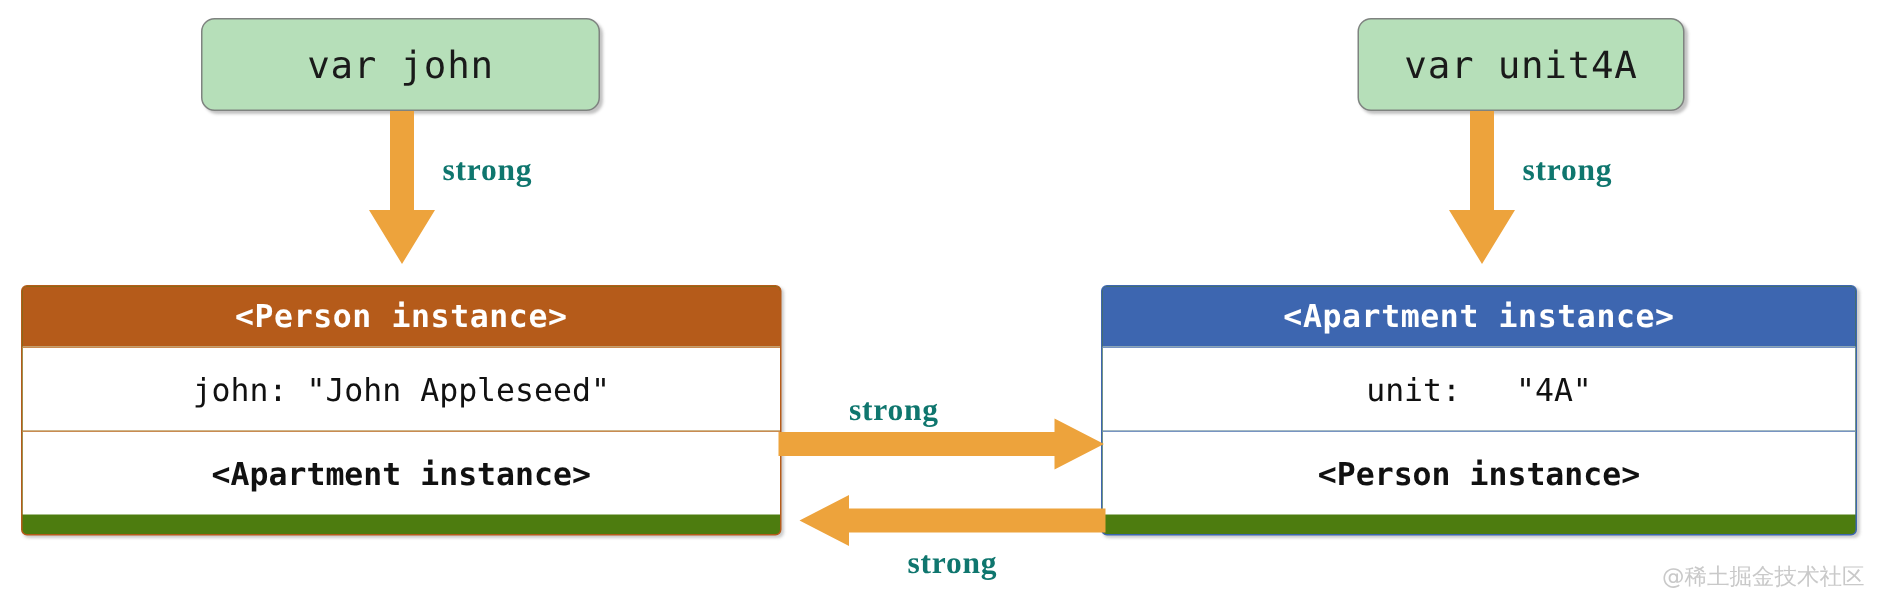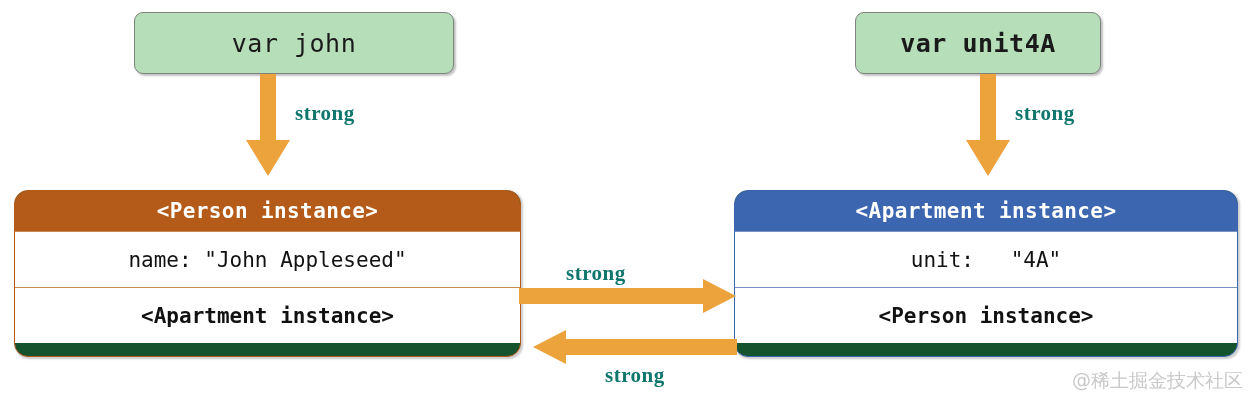--- a/index.html
+++ b/index.html
@@ -35,30 +35,30 @@
     align-items: center;
     justify-content: center;
   }
   .var-box .var-label {
     font-family: "DejaVu Sans Mono", "Liberation Mono", monospace;
     font-size: 25px;
     color: #1a1a1a;
     letter-spacing: 0.5px;
     white-space: pre;
   }
-  #var-john   { left: 134px; top: 12px;  width: 320px; height: 62px; }
-  #var-unit4a { left: 855px; top: 12px;  width: 246px; height: 62px; font-weight: bold; }
+  #var-john   { left: 134px; top: 12px;  width: 266px; height: 62px; }
+  #var-unit4a { left: 905px; top: 12px;  width: 218px; height: 62px; }
 
   
   .instance-box {
     position: absolute;
     box-sizing: border-box;
-    border-radius: 14px;
+    border-radius: 4px;
     overflow: hidden;
-    background: #14532d;
+    background: #4d7c0f;
     box-shadow: 1.5px 1.5px 2px rgba(130,130,130,0.40);
   }
   .instance-header {
     box-sizing: border-box;
     height: 40px;
     display: flex;
     align-items: center;
     justify-content: center;
     color: #ffffff;
     font-family: "DejaVu Sans Mono", "Liberation Mono", monospace;
@@ -120,21 +120,21 @@
   #strong-unit4a { left: 1015px; top: 101px; }
   #strong-fwd    { left: 566px; top: 261px; }
   #strong-back   { left: 605px; top: 363px; }
 
   
   #watermark {
     position: absolute;
     right: 10px;
     bottom: 6px;
     font-family: "DejaVu Sans", "Liberation Sans", sans-serif;
-    font-size: 19px;
+    font-size: 15px;
     color: #c9c9c9;
     white-space: pre;
   }
 </style>
 </head>
 <body>
 
 <div class="canvas">
 
   <div class="var-box" id="var-john">
@@ -152,21 +152,21 @@
   <svg class="arrow-svg" id="arrow-unit4a-down" viewBox="0 0 46 104">
     <polygon points="15,0 31,0 31,66 45,66 23,102 1,66 15,66" fill="#eda33c"></polygon>
   </svg>
 
   <span class="strong-label" id="strong-john">strong</span>
   <span class="strong-label" id="strong-unit4a">strong</span>
 
   <div class="instance-box" id="person-instance">
     <div class="instance-header">&lt;Person instance&gt;</div>
     <div class="instance-row">
-      <span>name: </span><span>"John Appleseed"</span>
+      <span>john: </span><span>"John Appleseed"</span>
     </div>
     <div class="instance-row">
       <span class="rowval-bold">&lt;Apartment instance&gt;</span>
     </div>
   </div>
 
   <div class="instance-box" id="apartment-instance">
     <div class="instance-header">&lt;Apartment instance&gt;</div>
     <div class="instance-row">
       <span>unit: </span><span>"4A"</span>

